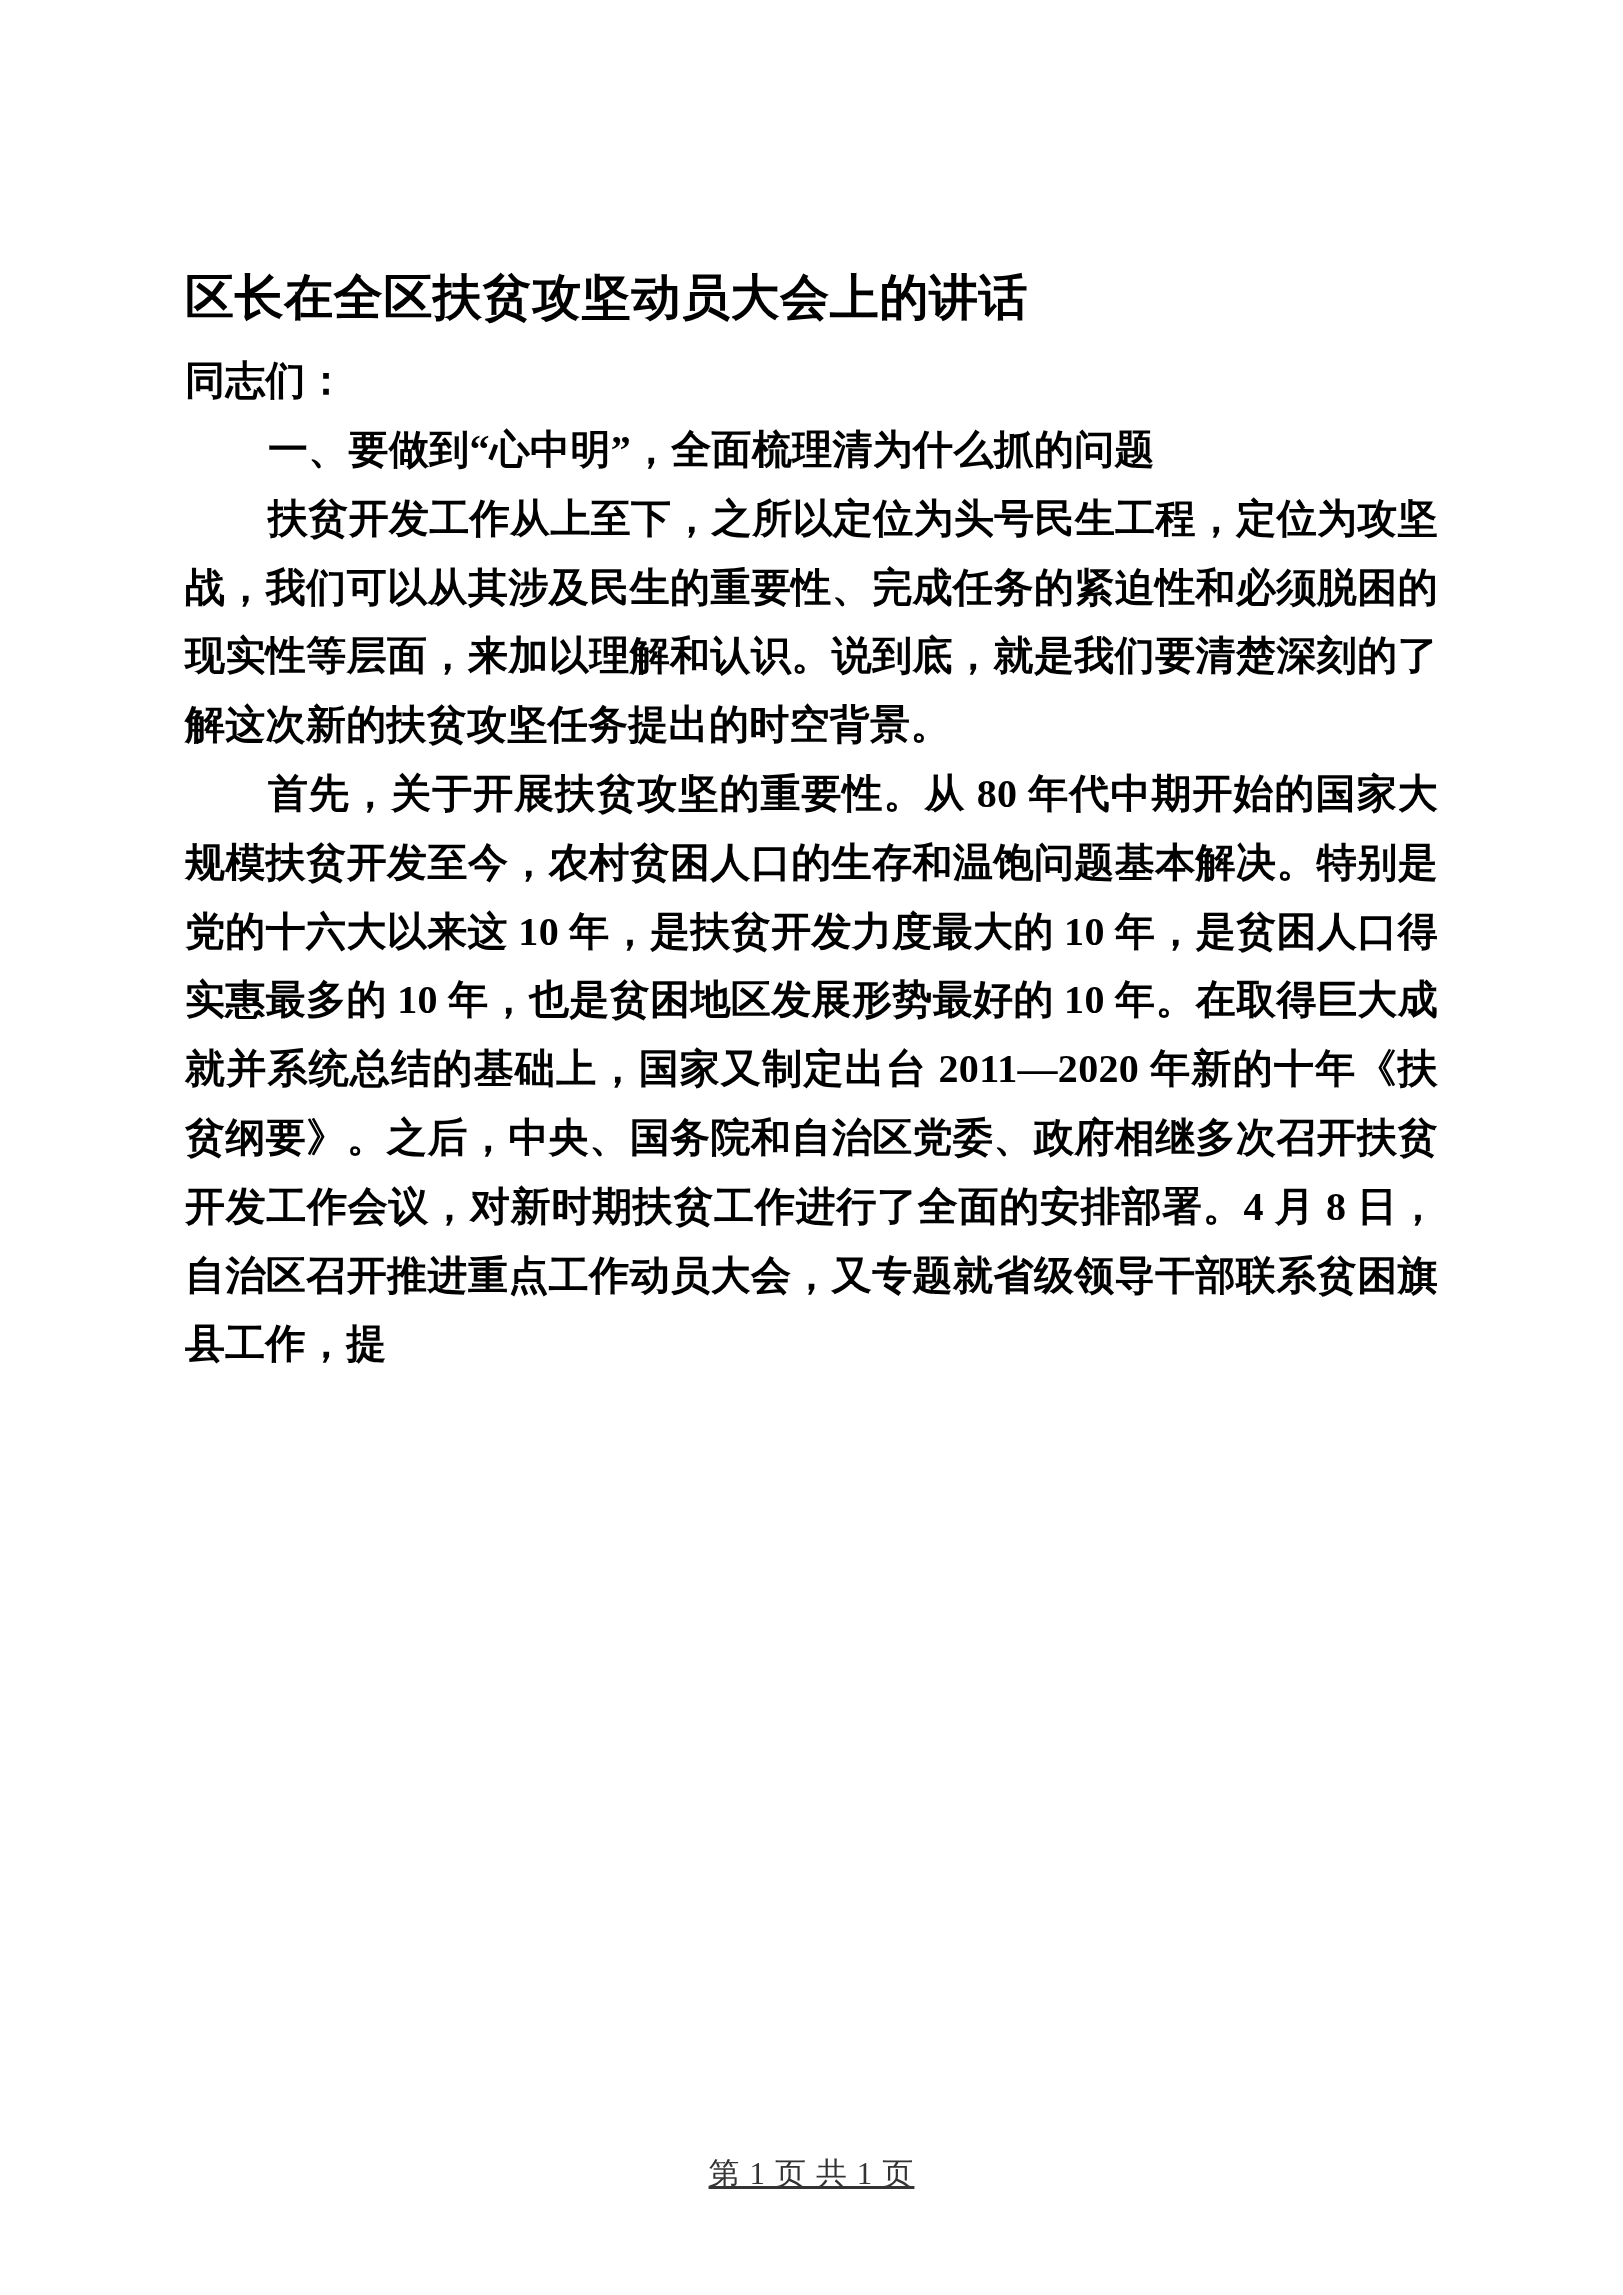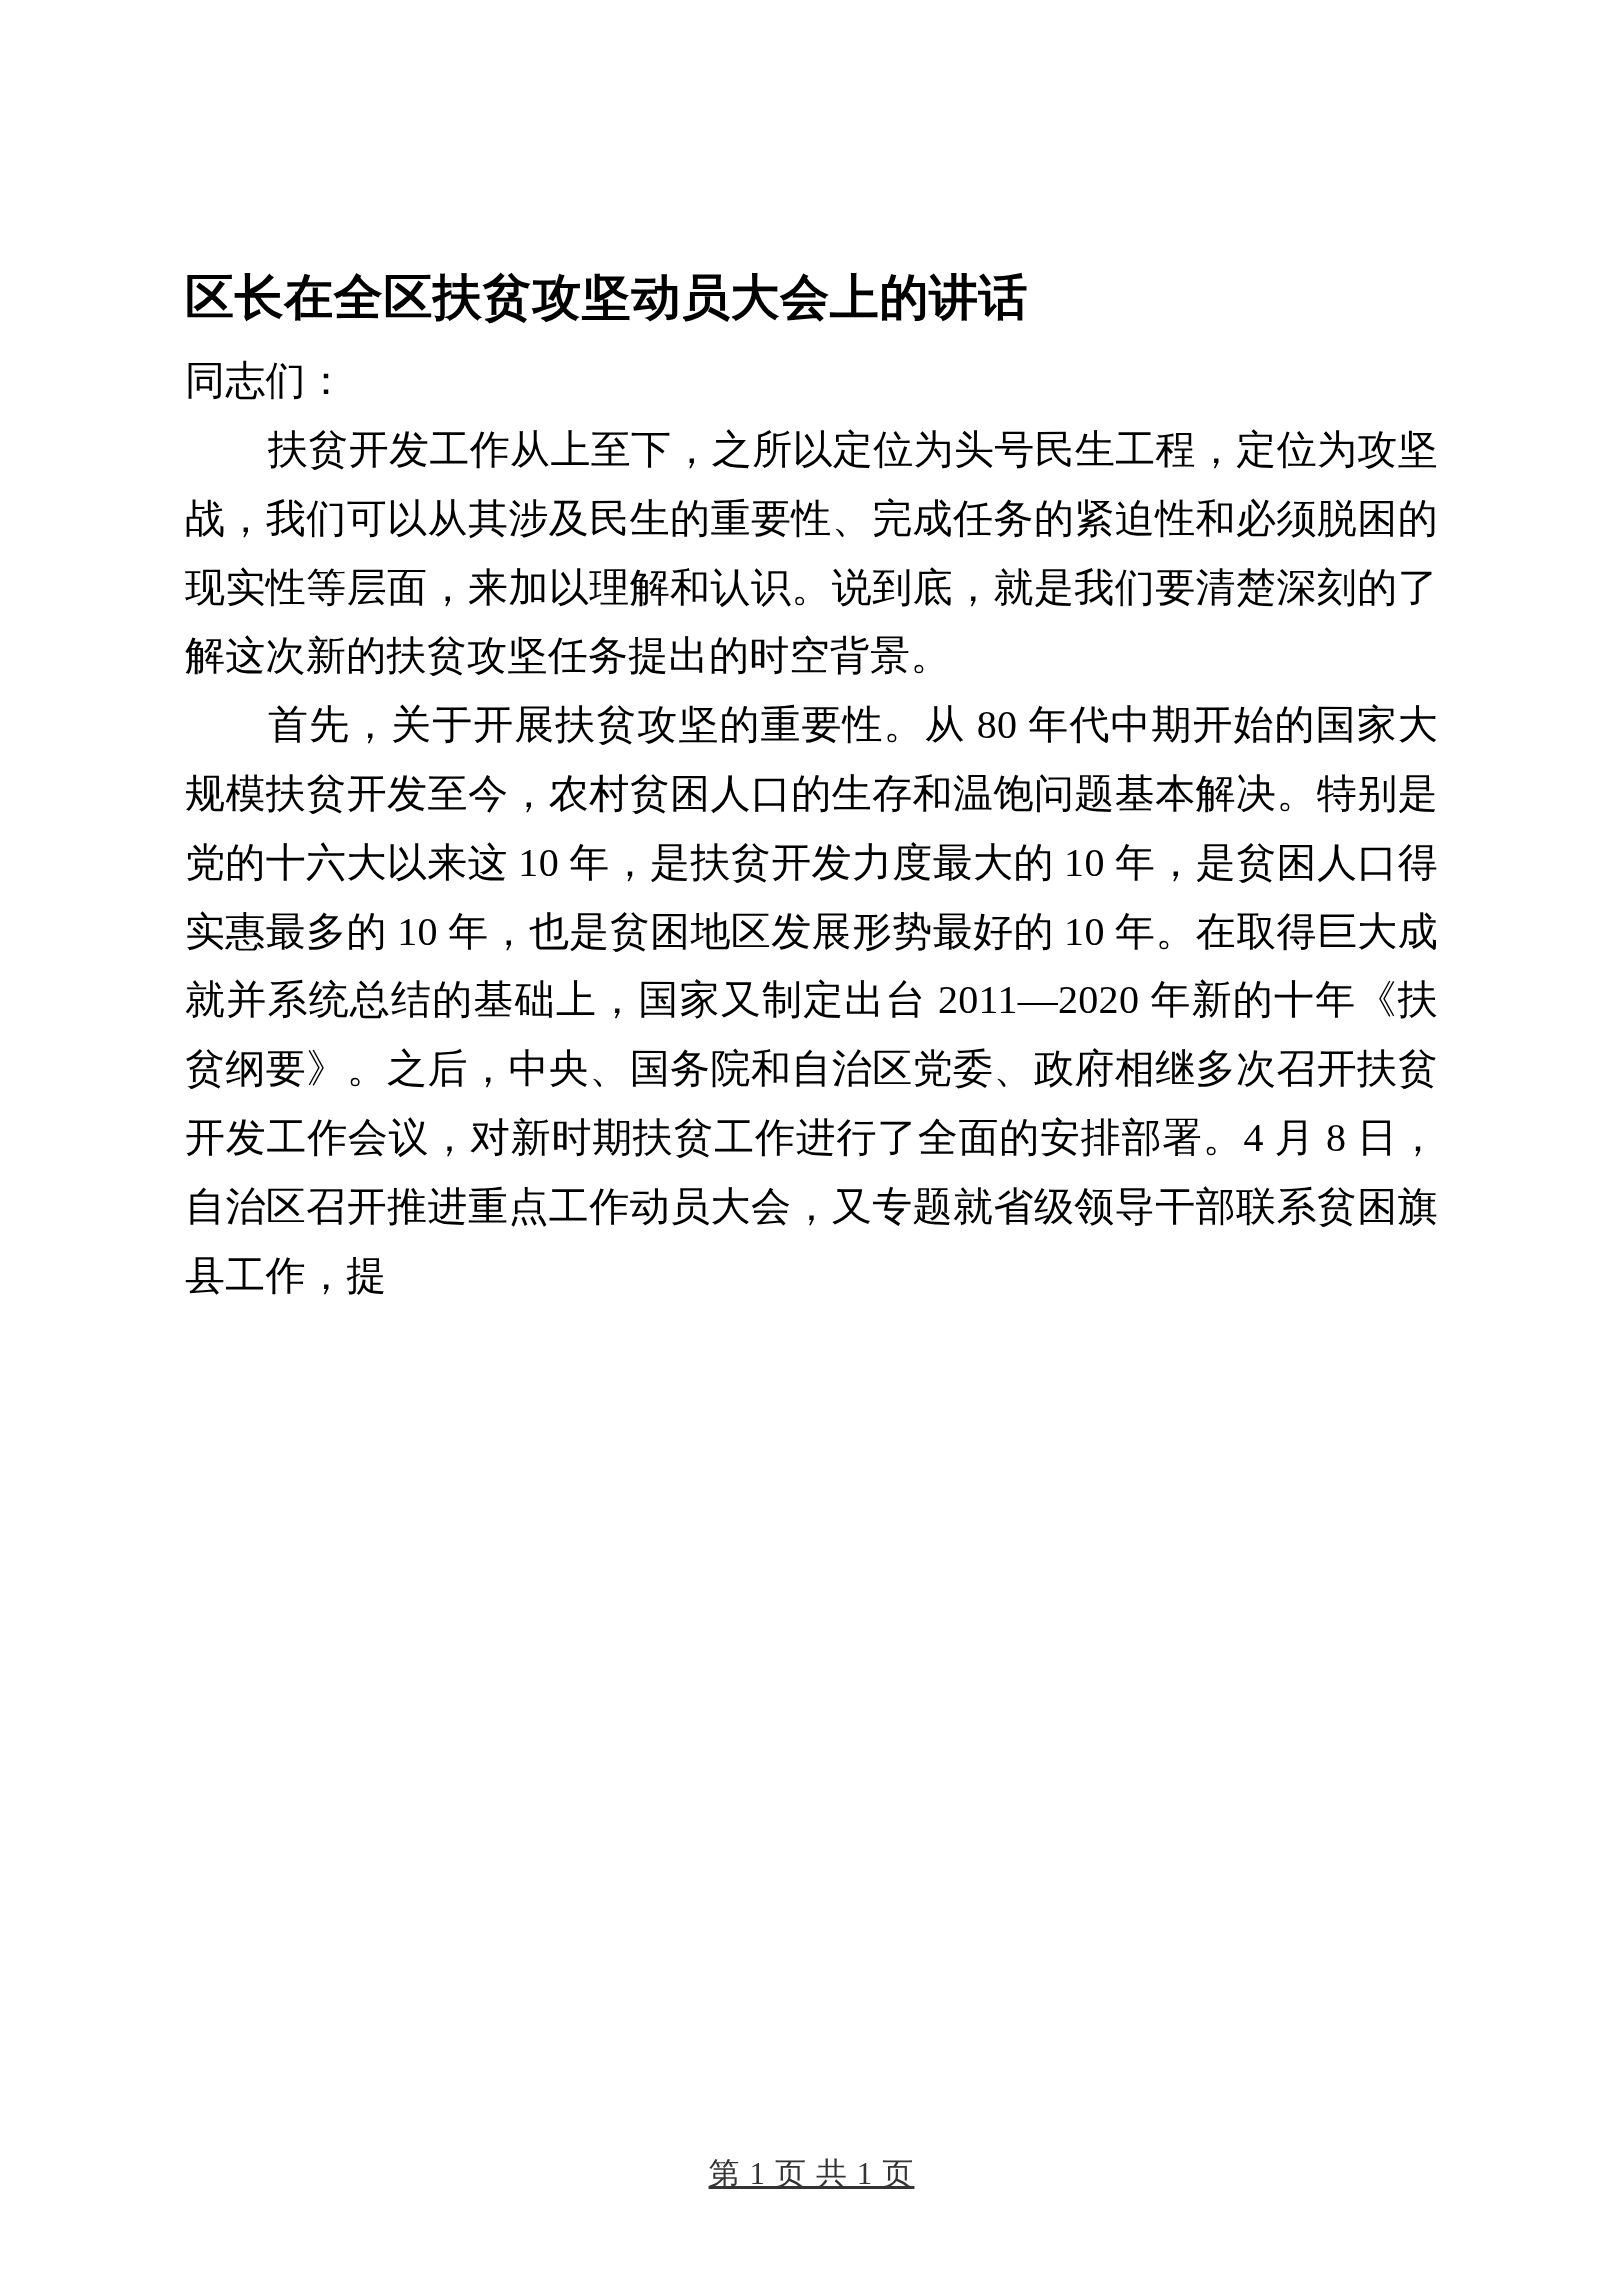--- a/index.html
+++ b/index.html
@@ -33,20 +33,21 @@
     letter-spacing: 0.6px;
     font-family: "Liberation Sans", "DejaVu Sans", sans-serif;
   }
   .para {
     font-size: 40px;
     line-height: 1.72;
     margin: 0;
     text-align: justify;
     text-justify: inter-ideograph;
     letter-spacing: 0.3px;
+    font-weight: bold;
   }
   .indent2 {
     text-indent: 83px;
   }
   .noindent {
     text-indent: 0;
   }
   .footer {
     position: absolute;
     left: 0;
@@ -62,20 +63,21 @@
 </head>
 <body>
 
 <div class="page">
 
   <h1 class="doc-title">区长在全区扶贫攻坚动员大会上的讲话</h1>
 
   <p class="para noindent">同志们：</p>
 
 
+  <p class="para indent2">一、要做到“心中明”，全面梳理清为什么抓的问题</p>
 
   <p class="para indent2">扶贫开发工作从上至下，之所以定位为头号民生工程，定位为攻坚战，我们可以从其涉及民生的重要性、完成任务的紧迫性和必须脱困的现实性等层面，来加以理解和认识。说到底，就是我们要清楚深刻的了解这次新的扶贫攻坚任务提出的时空背景。</p>
 
   <p class="para indent2">首先，关于开展扶贫攻坚的重要性。从 80 年代中期开始的国家大规模扶贫开发至今，农村贫困人口的生存和温饱问题基本解决。特别是党的十六大以来这 10 年，是扶贫开发力度最大的 10 年，是贫困人口得实惠最多的 10 年，也是贫困地区发展形势最好的 10 年。在取得巨大成就并系统总结的基础上，国家又制定出台 2011—2020 年新的十年《扶贫纲要》。之后，中央、国务院和自治区党委、政府相继多次召开扶贫开发工作会议，对新时期扶贫工作进行了全面的安排部署。4 月 8 日，自治区召开推进重点工作动员大会，又专题就省级领导干部联系贫困旗县工作，提</p>
 
   <div class="footer">第 1 页 共 1 页</div>
 
 </div>
 
 

